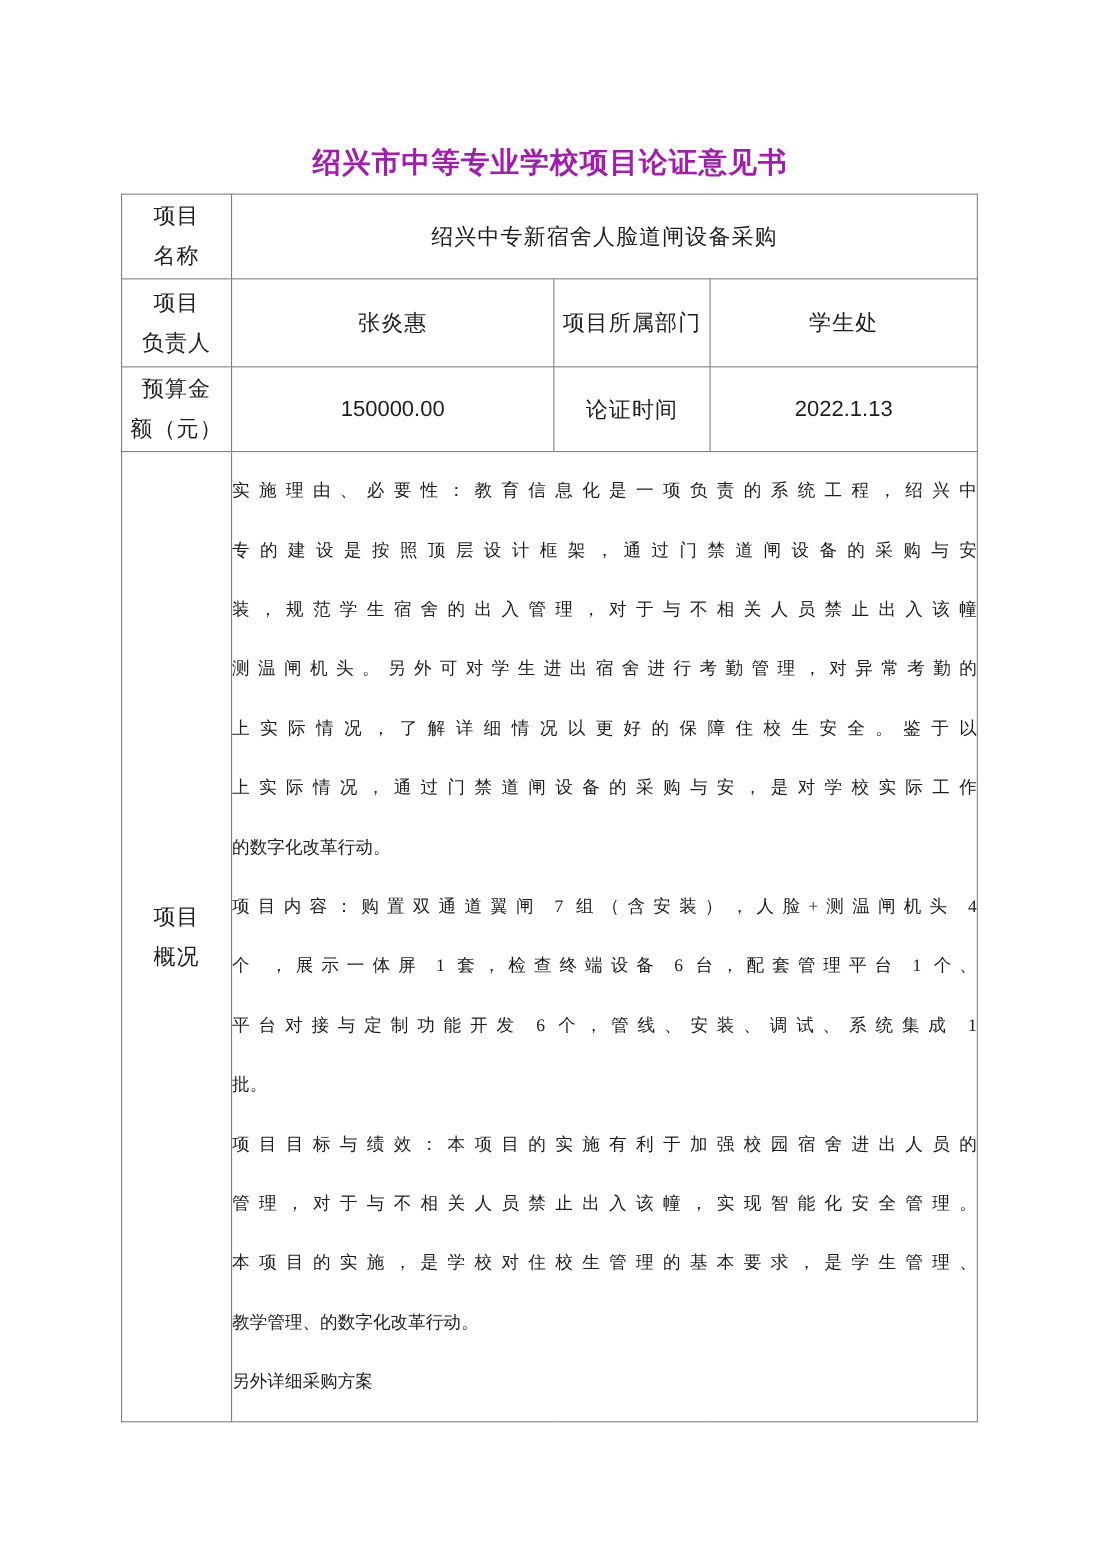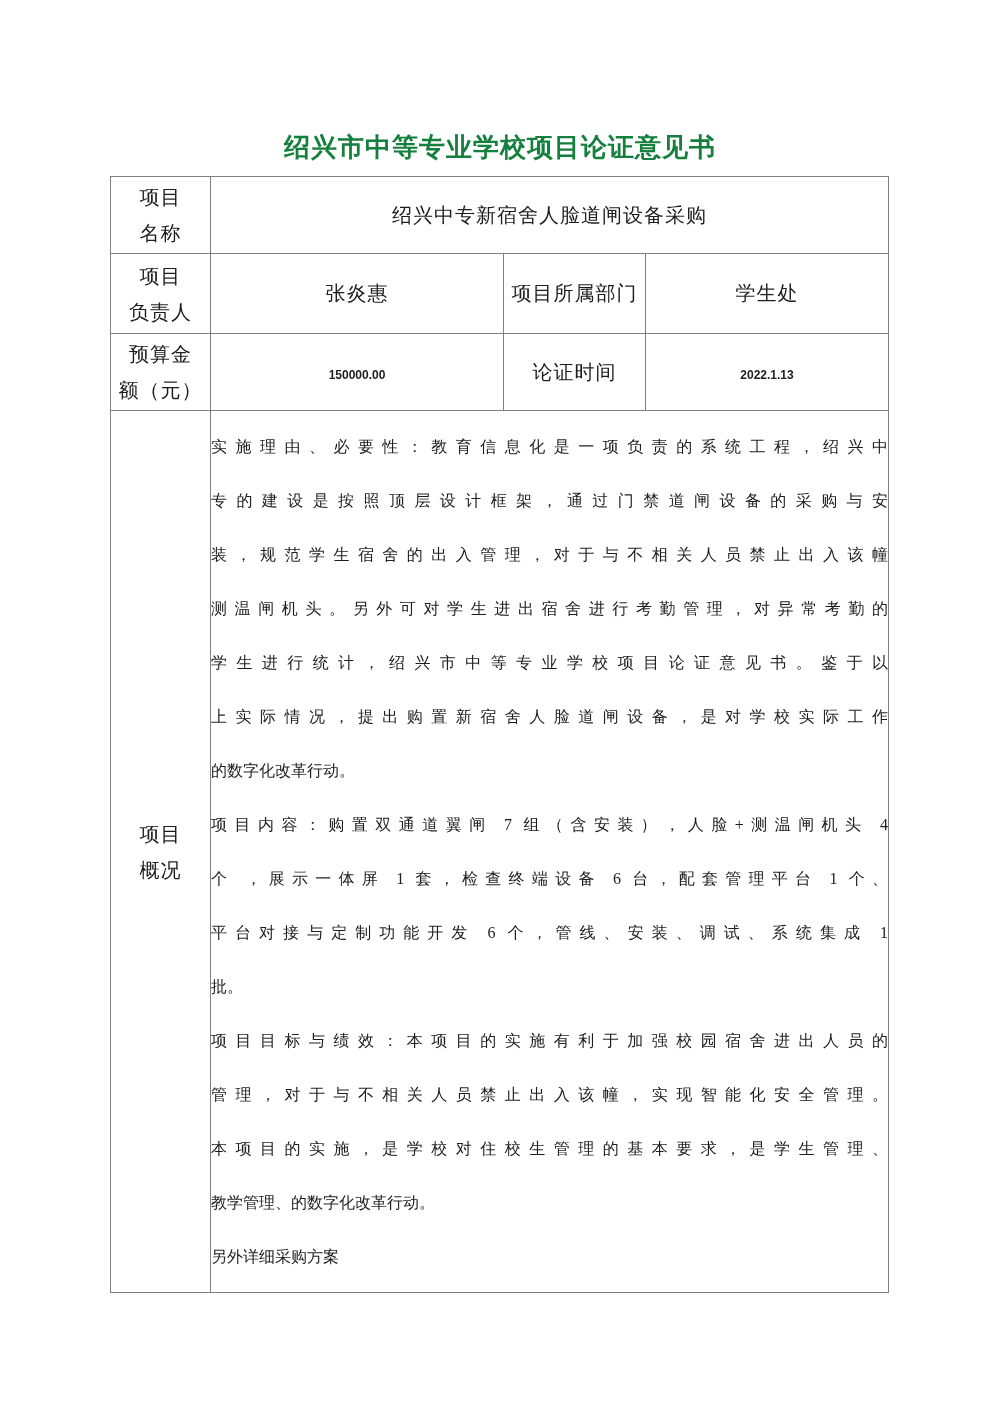--- a/index.html
+++ b/index.html
@@ -19,21 +19,21 @@
   .doc-title {
     position: absolute;
     top: 130px;
     left: 0;
     width: 1000px;
     text-align: center;
     font-family: "Liberation Sans", "DejaVu Sans", sans-serif;
     font-weight: 700;
     font-size: 26px;
     letter-spacing: 1px;
-    color: #15803d;
+    color: #a21caf;
   }
   table.form {
     position: absolute;
     left: 110px;
     top: 176px;
     width: 778px;
     border-collapse: collapse;
     table-layout: fixed;
     padding-left: 31px;
   }
@@ -50,22 +50,21 @@
     line-height: 36px;
     text-align: center;
     letter-spacing: 1px;
   }
   .cell-value {
     letter-spacing: 1px;
   }
   .num {
     font-family: "Liberation Sans", "DejaVu Sans", sans-serif;
     letter-spacing: 0;
-    font-size: 12px;
-    font-weight: bold;
+    font-size: 20px;
   }
   td.overview-cell {
     vertical-align: top;
     text-align: left;
     padding: 5px 11px 0 5px;
   }
   .pline {
     font-size: 16px;
     line-height: 54px;
     text-align: justify;
@@ -138,22 +137,22 @@
       <td>
         <div class="label-line">项目</div>
         <div class="label-line">概况</div>
       </td>
       <td colspan="3" class="overview-cell">
         <div class="paragraph">
           <div class="pline">实施理由、必要性：教育信息化是一项负责的系统工程，绍兴中</div>
           <div class="pline">专的建设是按照顶层设计框架，通过门禁道闸设备的采购与安</div>
           <div class="pline">装，规范学生宿舍的出入管理，对于与不相关人员禁止出入该幢</div>
           <div class="pline">测温闸机头。另外可对学生进出宿舍进行考勤管理，对异常考勤的</div>
-          <div class="pline">学生进行统计，绍兴市中等专业学校项目论证意见书。鉴于以</div>
-          <div class="pline">上实际情况，提出购置新宿舍人脸道闸设备，是对学校实际工作</div>
+          <div class="pline">上实际情况，了解详细情况以更好的保障住校生安全。鉴于以</div>
+          <div class="pline">上实际情况，通过门禁道闸设备的采购与安，是对学校实际工作</div>
           <div class="pline last">的数字化改革行动。</div>
         </div>
         <div class="paragraph">
           <div class="pline">项目内容：购置双通道翼闸 7 组（含安装），人脸+测温闸机头 4</div>
           <div class="pline">个 ，展示一体屏 1 套，检查终端设备 6 台，配套管理平台 1 个、</div>
           <div class="pline">平台对接与定制功能开发 6 个，管线、安装、调试、系统集成 1</div>
           <div class="pline last">批。</div>
         </div>
         <div class="paragraph">
           <div class="pline">项目目标与绩效：本项目的实施有利于加强校园宿舍进出人员的</div>

